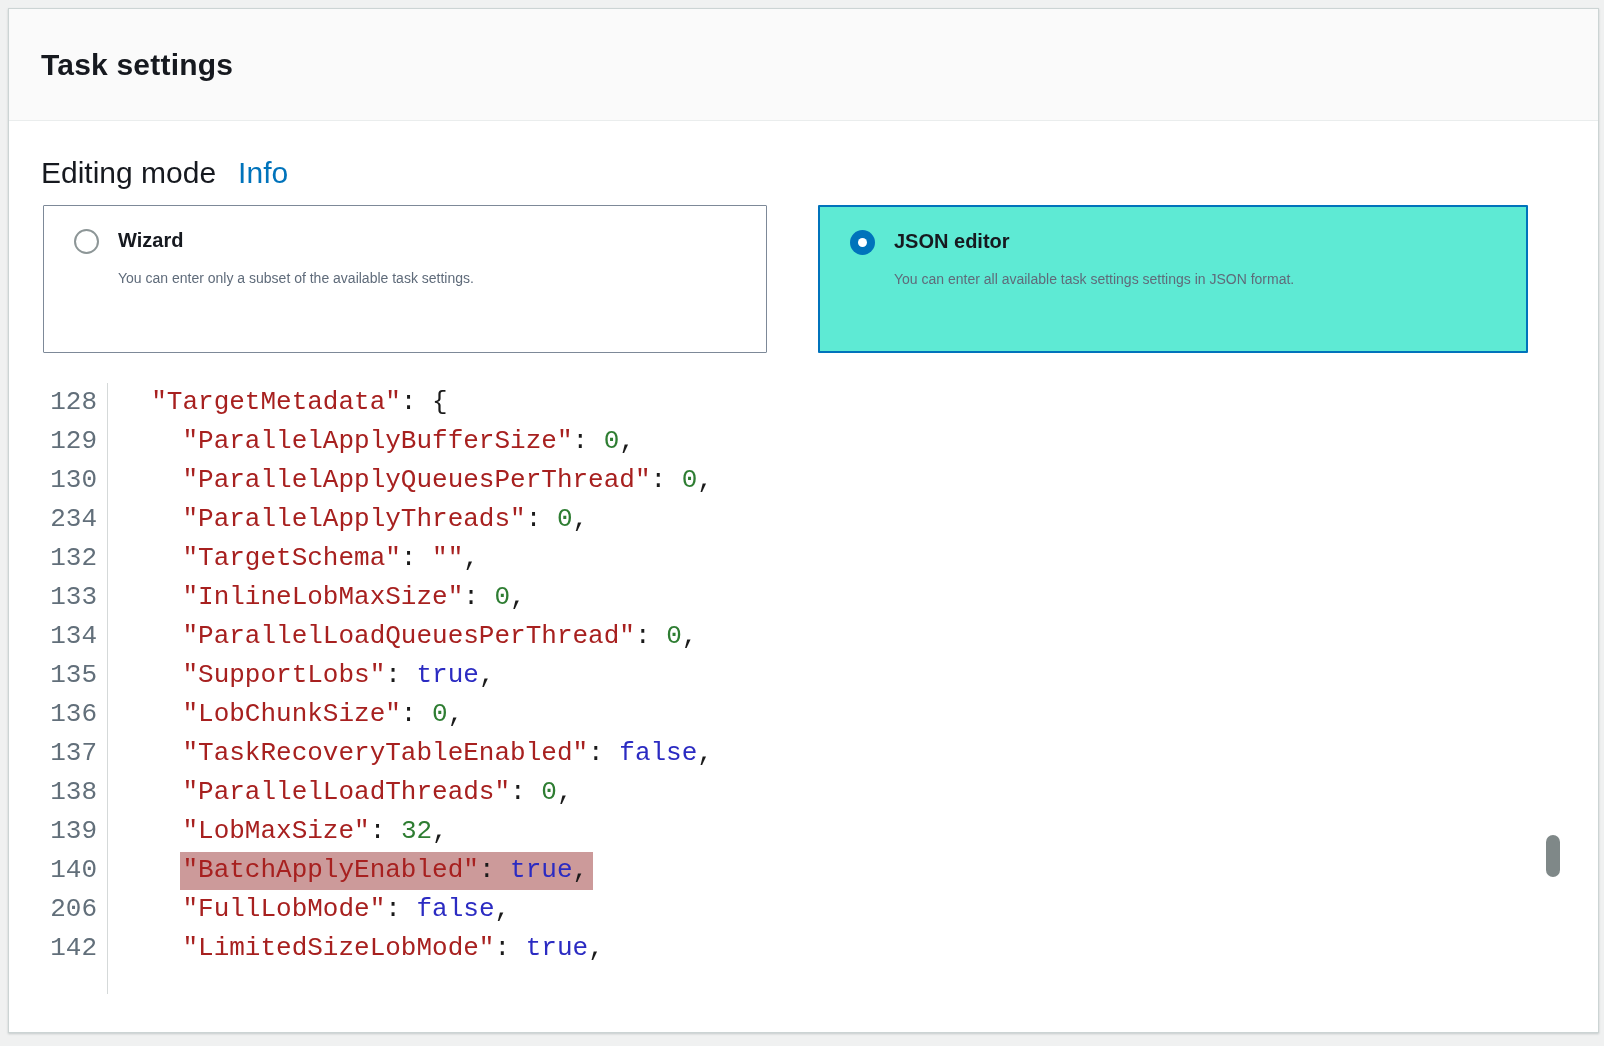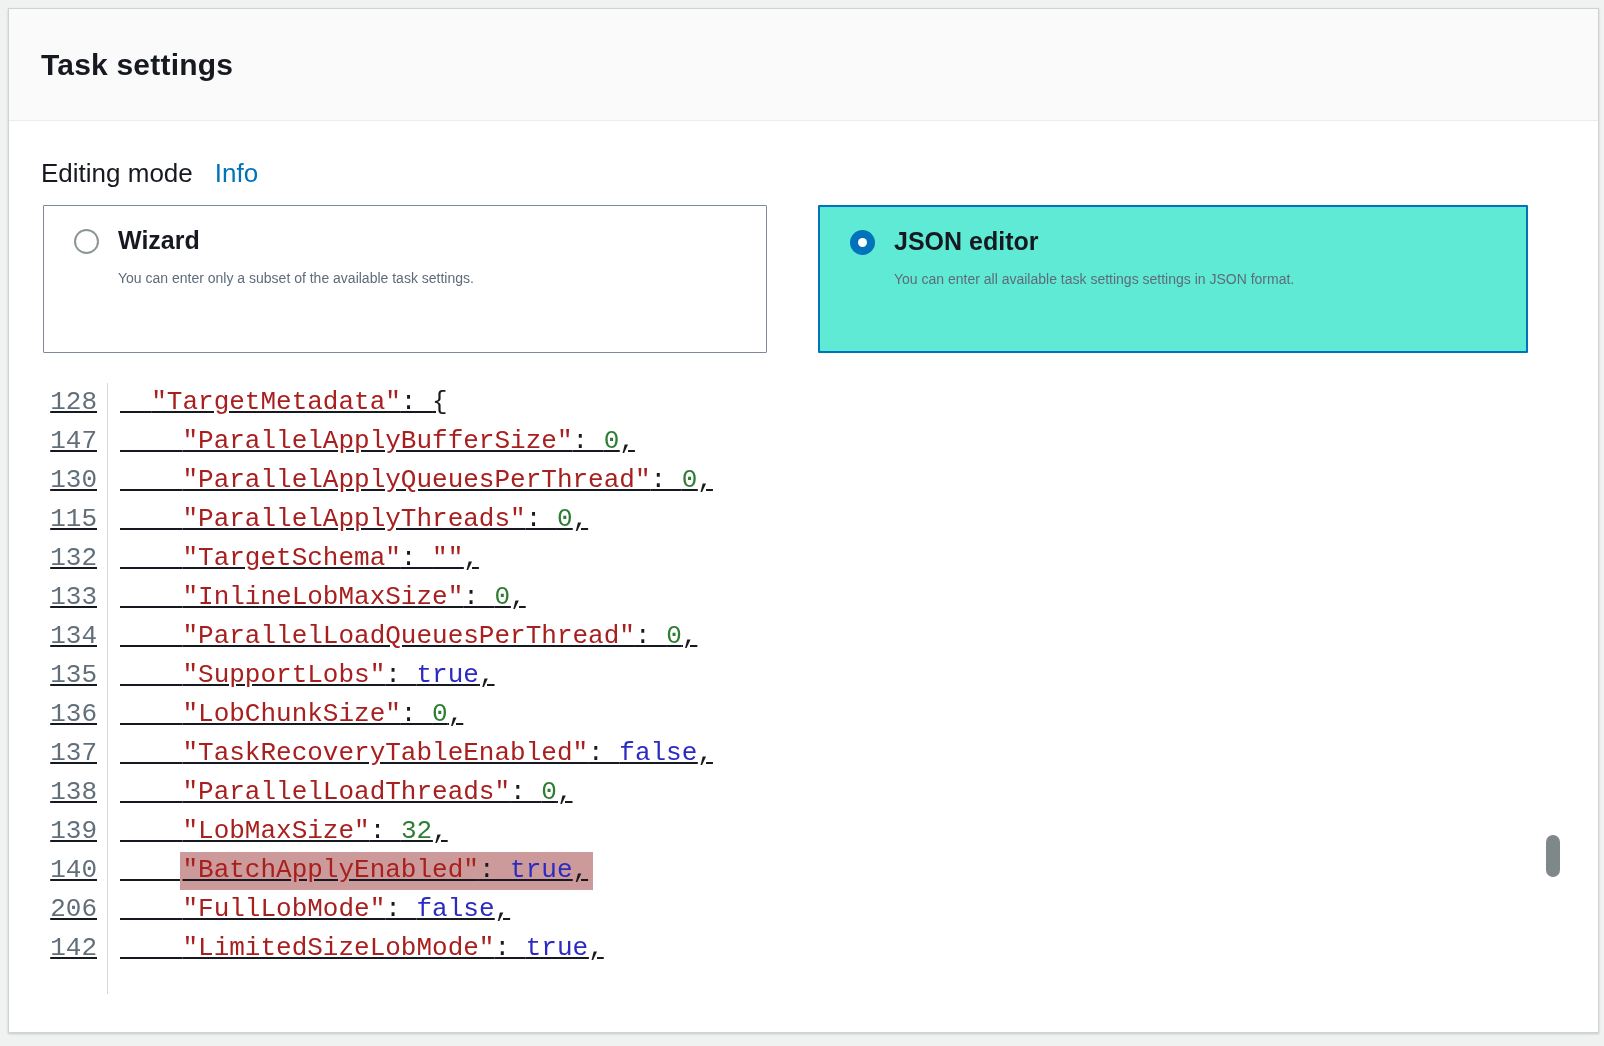--- a/index.html
+++ b/index.html
@@ -25,21 +25,21 @@
     border-bottom:1px solid #eaeded;
     display:flex; align-items:center;
     padding-left:32px;
   }
   .panel-header h1 {
     margin:0; font-size:30px; font-weight:bold; color:#16191f;
     letter-spacing:.2px;
   }
   .field-row {
     margin:36px 0 0 32px;
-    font-size:26px; line-height:32px;
+    font-size:30px; line-height:32px;
     display:flex; align-items:baseline;
   }
   .info-link {
     color:#0073bb; font-weight:normal; text-decoration:none;
     margin-left:22px; cursor:pointer;
   }
   .tiles { display:flex; gap:51px; margin:16px 0 0 34px; }
   .tile {
     width:724px; height:148px;
     border:1px solid #7d8998; border-radius:1px;
@@ -57,30 +57,30 @@
     flex:none; width:25px; height:25px; border-radius:50%;
     border:2px solid #8d9697; background:#fff;
     margin-top:5px; position:relative;
   }
   .tile.selected .radio { border:none; background:#0073bb; }
   .tile.selected .radio::after {
     content:""; position:absolute; left:50%; top:50%;
     width:9px; height:9px; margin:-4.5px 0 0 -4.5px;
     border-radius:50%; background:#fff;
   }
-  .tile-label { font-size:25px; font-weight:bold; line-height:32px; color:#16191f; }
+  .tile-label { font-size:20px; font-weight:bold; line-height:32px; color:#16191f; }
   .tile-desc  { font-size:14px; line-height:33px; color:#5f6b7a; margin-top:6px; }
   .tile:not(.selected) .tile-desc { white-space:nowrap; }
   .tile.selected .tile-desc { max-width:605px; }
 
   .editor {
     margin-top:30px;
     display:flex;
     font-family:"Liberation Mono","DejaVu Sans Mono",monospace;
-    font-size:26px; line-height:39px;text-decoration:underline;
+    font-size:26px; line-height:39px;
   }
   .gutter {
     flex:none; width:99px;
     text-align:right;
     padding:0 10px 26px 0;
     border-right:1px solid #d5d9d9;
     color:#626f7a;
   }
   .codecol { padding-left:12px; white-space:pre; }
   .line { height:39px; }
@@ -129,23 +129,23 @@
     <div class="tile-text">
       <div class="tile-label">JSON editor</div>
       <div class="tile-desc">You can enter all available task settings settings in JSON format.</div>
     </div>
   </div>
       </div>
 
     <div class="editor">
       <div class="gutter">
           <div class="line">128</div>
-          <div class="line">147</div>
+          <div class="line">129</div>
           <div class="line">130</div>
-          <div class="line">115</div>
+          <div class="line">234</div>
           <div class="line">132</div>
           <div class="line">133</div>
           <div class="line">134</div>
           <div class="line">135</div>
           <div class="line">136</div>
           <div class="line">137</div>
           <div class="line">138</div>
           <div class="line">139</div>
           <div class="line">140</div>
           <div class="line">206</div>

